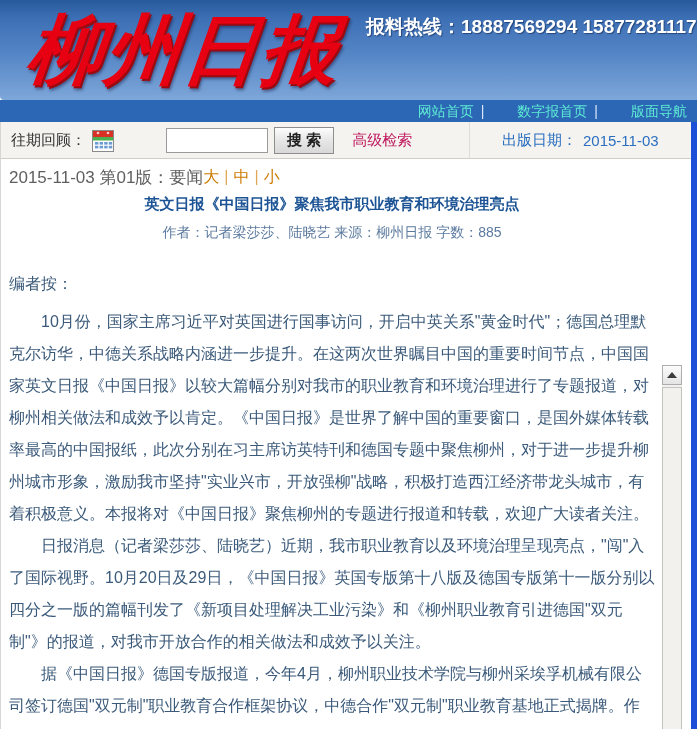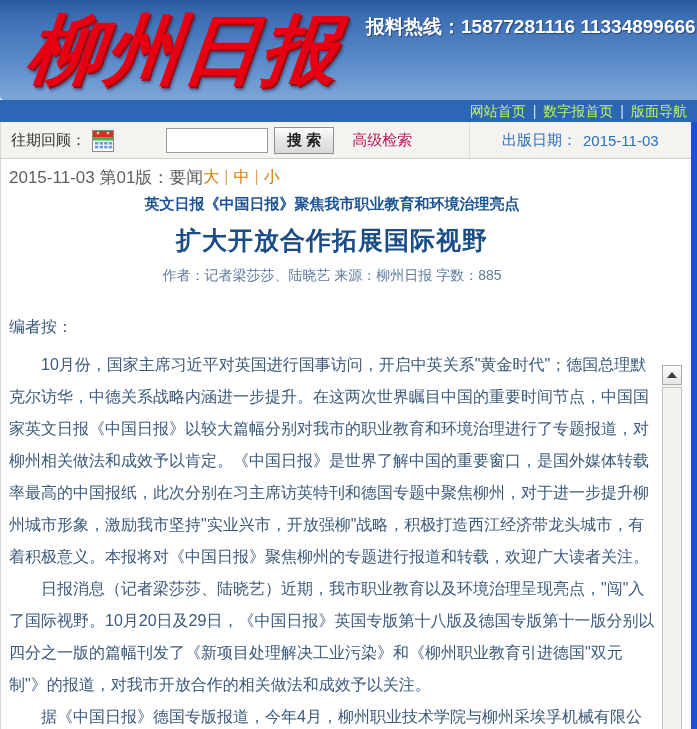--- a/index.html
+++ b/index.html
@@ -16,21 +16,21 @@
     font-size:76px; letter-spacing:2px; color:var(--logo-red,#e60012);
     text-shadow:2px 2px 0 #9a0a10, 3px 4px 3px rgba(20,20,60,.45);
     transform:skewX(-6deg); white-space:nowrap; }
   .mast-info { position:absolute; left:366px; top:13px; color:#fff;
     text-shadow:1px 1px 1px rgba(0,20,60,.5); font-weight:bold; }
   .mast-info .l1, .mast-info .l2 { font-size:21px; line-height:28px; }
   .mast-info .l3 { font-size:19px; line-height:28px; }
 
   .topnav { height:22px; background:var(--nav-bar-blue,#2b67b5); color:#fff;
     font-size:14px; line-height:22px; text-align:right; padding-right:10px; }
-  .topnav a { color:#bef264; text-decoration:none; cursor:pointer; }
+  .topnav a { color:#5eead4; text-decoration:none; cursor:pointer;margin-left:26px; }
   .topnav .sep { margin:0 7px; color:#dce8f7; }
 
   
   .frame { position:relative; width:697px; height:618px;
     border-left:1px solid #d6d6d2; border-right:6px solid #1d4ed8; }
 
   
   .toolbar { display:flex; align-items:center; height:37px; background:#f4f3ef;
     border-bottom:1px solid #cfcfca; font-size:15px; color:#333; }
   .tb-left { display:flex; align-items:center; flex:0 0 468px; padding-left:10px; }
@@ -79,21 +79,21 @@
   .sb-track { flex:1; background:#f6f3f1; cursor:pointer; }
 </style>
 </head>
 <body>
 
 <div class="page">
 
   <header class="masthead">
     <div class="logo">柳州日报</div>
     <div class="mast-info">
-      <div class="l3">报料热线：15877281116  11334899666</div>
+      <div class="l3">报料热线：18887569294  15877281117</div>
     </div>
   </header>
 
   <nav class="topnav">
     <a>网站首页</a><span class="sep">|</span><a>数字报首页</a><span class="sep">|</span><a>版面导航</a>
   </nav>
 
   <div class="frame">
 
     <div class="toolbar">
@@ -128,21 +128,20 @@
 
     <div class="meta-row">
       <span class="edition">2015-11-03 第01版：要闻</span>
       <span class="size-switch">
         <a>大</a><span class="sep">|</span><a>中</a><span class="sep">|</span><a>小</a>
       </span>
     </div>
 
     <div class="article">
       <div class="subtitle">英文日报《中国日报》聚焦我市职业教育和环境治理亮点</div>
-      <h1 class="title">扩大开放合作拓展国际视野</h1>
       <div class="byline">作者：记者梁莎莎、陆晓艺 来源：柳州日报 字数：885</div>
       <div class="body-text">
         <p class="note">编者按：</p>
         <p class="para">10月份，国家主席习近平对英国进行国事访问，开启中英关系"黄金时代"；德国总理默克尔访华，中德关系战略内涵进一步提升。在这两次世界瞩目中国的重要时间节点，中国国家英文日报《中国日报》以较大篇幅分别对我市的职业教育和环境治理进行了专题报道，对柳州相关做法和成效予以肯定。《中国日报》是世界了解中国的重要窗口，是国外媒体转载率最高的中国报纸，此次分别在习主席访英特刊和德国专题中聚焦柳州，对于进一步提升柳州城市形象，激励我市坚持"实业兴市，开放强柳"战略，积极打造西江经济带龙头城市，有着积极意义。本报将对《中国日报》聚焦柳州的专题进行报道和转载，欢迎广大读者关注。</p>
         <p class="para">日报消息（记者梁莎莎、陆晓艺）近期，我市职业教育以及环境治理呈现亮点，"闯"入了国际视野。10月20日及29日，《中国日报》英国专版第十八版及德国专版第十一版分别以四分之一版的篇幅刊发了《新项目处理解决工业污染》和《柳州职业教育引进德国"双元制"》的报道，对我市开放合作的相关做法和成效予以关注。</p>
         <p class="para">据《中国日报》德国专版报道，今年4月，柳州职业技术学院与柳州采埃孚机械有限公司签订德国"双元制"职业教育合作框架协议，中德合作"双元制"职业教育基地正式揭牌。作为西南工业重镇和广西职业教育国际化的试点城市，我市把发展职业教育放到与工业经济发展相匹配的重要地位，明确提出"抓职业教育就是抓工业经济"的指导思想。</p>
       </div>
     </div>
 
     <div class="scrollbar">

